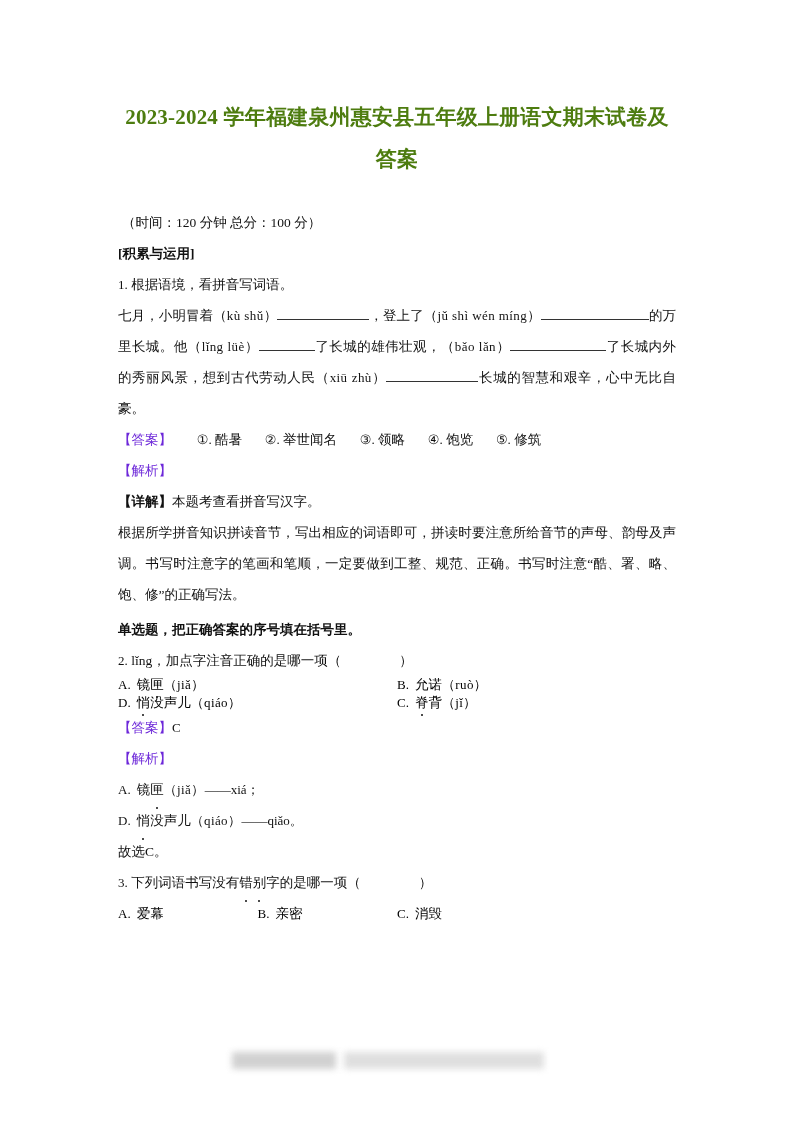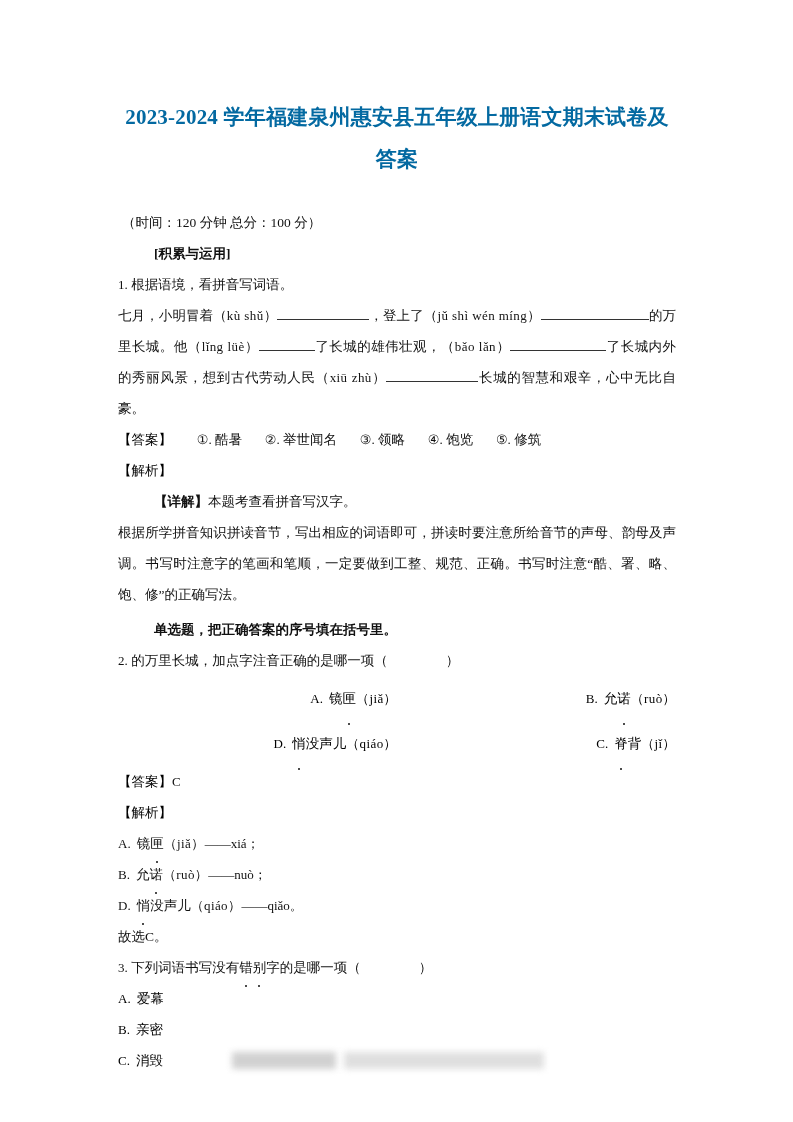--- a/index.html
+++ b/index.html
@@ -30,34 +30,34 @@
   }
 
   
   .doc-title {
     font-size: 21px;
     font-weight: bold;
     line-height: 42px;
     text-align: center;
     letter-spacing: 0.2px;
     margin: 0 0 6px 0;
-    color: #0369a1;
+    color: #4d7c0f;
   }
 
   
   .para {
     font-size: 13.5px;
     line-height: 31px;
     margin: 0;
     color: #111;
     text-align: justify;
   }
   .para.indent-sm { padding-left: 4px; margin-top: 9px; }
-  .bold { font-weight: bold; margin-left: 36px; }
-  .tag-blue { color: #000000; }
+  .bold { font-weight: bold; }
+  .tag-blue { color: #6d28d9; }
   .spacer-12 { height: 12px; }
   .spacer-4 { height: 4px; }
 
   
   .py {
     font-family: "Liberation Serif", "DejaVu Serif", serif;
     font-size: 13px;
     letter-spacing: 0.4px;
   }
   .lat {
@@ -92,34 +92,32 @@
     height: 2px;
     margin-left: -1px;
     background: #111;
     border-radius: 50%;
   }
 
   
   .opt-row {
     display: flex;
     font-size: 13.5px;
-    line-height: 45px;
+    line-height: 18px;
     width: 100%;
-    text-align: right;
   }
   .opt-row > .opt {
     flex: 0 0 50%;
     white-space: nowrap;
   }
   .opt-row4 {
     display: flex;
     font-size: 13.5px;
     line-height: 31px;
     width: 100%;
-    flex-direction: column;
   }
   .opt-row4 > .opt {
     flex: 0 0 25%;
     white-space: nowrap;
   }
   .opt-label { margin-right: 6px; }
 
   
   .footer-redaction {
     position: absolute;
@@ -189,21 +187,21 @@
     </p>
 
     <p class="para">根据所学拼音知识拼读音节，写出相应的词语即可，拼读时要注意所给音节的声母、韵母及声调。书写时注意字的笔画和笔顺，一定要做到工整、规范、正确。书写时注意“酷、署、略、饱、修”的正确写法。</p>
 
     <div class="spacer-4"></div>
 
     <p class="para bold">单选题，把正确答案的序号填在括号里。</p>
 
     <p class="para">
       <span class="lat">2.</span>
-      <span>的万里长城，加点字注音正确的是哪一项（</span><span style="display:inline-block;width:58px"></span><span>）</span>
+      <span>lǐng，加点字注音正确的是哪一项（</span><span style="display:inline-block;width:58px"></span><span>）</span>
     </p>
 
     <div class="opt-row">
       <div class="opt">
         <span class="lat opt-label">A.</span><span>镜</span><span class="dotted">匣</span><span></span><span class="py">（jiǎ）</span>
       </div>
       <div class="opt">
         <span class="lat opt-label">B.</span><span>允</span><span class="dotted">诺</span><span></span><span class="py">（ruò）</span>
       </div>
     </div>
@@ -223,23 +221,20 @@
 
     <p class="para">
       <span class="tag-blue">【解析】</span>
     </p>
 
 
     <p class="para">
       <span class="lat opt-label">A.</span><span>镜</span><span class="dotted">匣</span><span></span><span class="py">（jiǎ）</span><span class="lat">——</span><span class="lat">xiá；</span>
     </p>
 
-    <p class="para">
-      <span class="lat opt-label">B.</span><span>允</span><span class="dotted">诺</span><span></span><span class="py">（ruò）</span><span class="lat">——</span><span class="lat">nuò；</span>
-    </p>
 
     <p class="para">
       <span class="lat opt-label">D.</span><span></span><span class="dotted">悄</span><span>没声儿</span><span class="py">（qiáo）</span><span class="lat">——</span><span class="lat">qiǎo。</span>
     </p>
 
     <p class="para">故选C。</p>
 
     <p class="para">
       <span class="lat">3.</span>
       <span>下列词语书写没有</span><span class="dotted">错</span><span class="dotted">别</span><span>字的是哪一项（</span><span style="display:inline-block;width:58px"></span><span>）</span>

